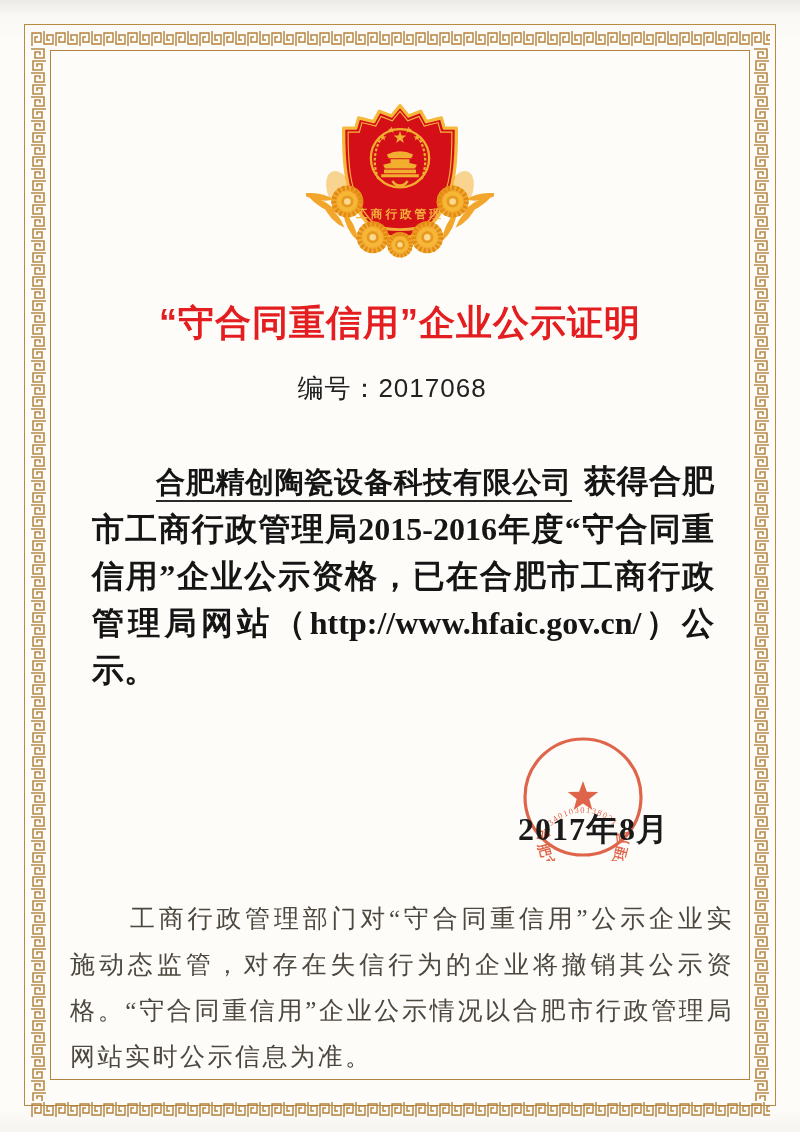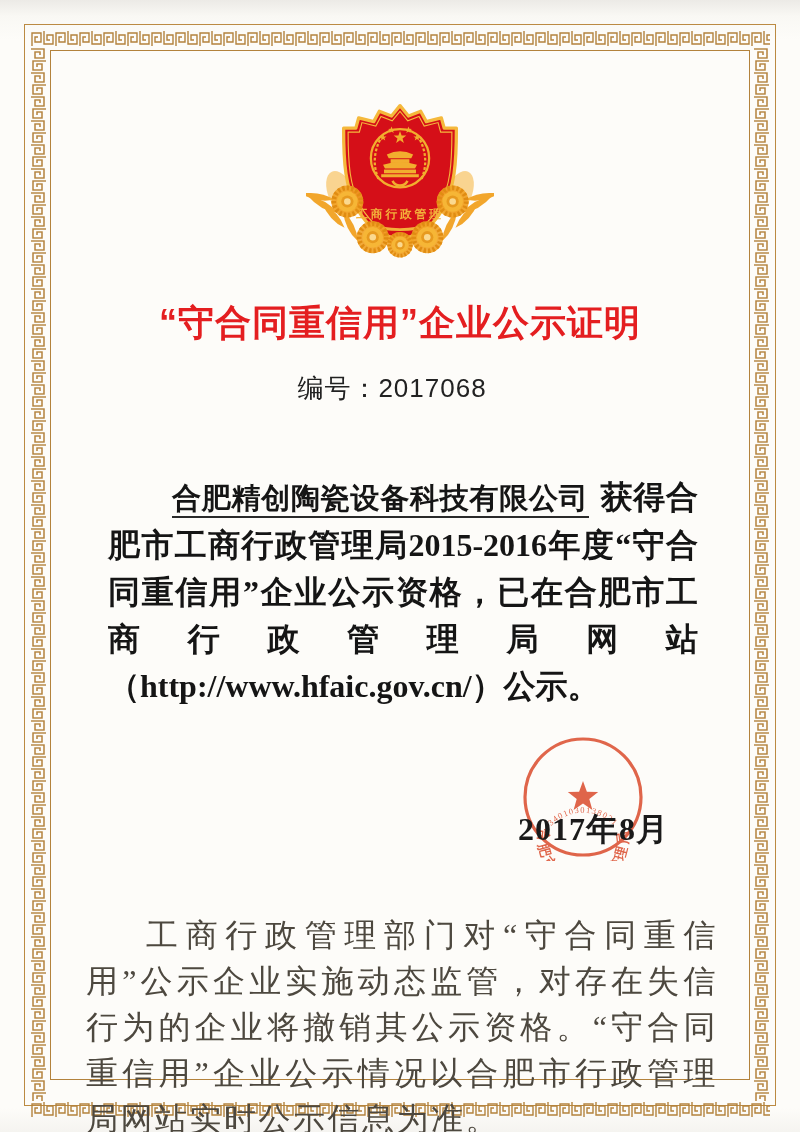--- a/index.html
+++ b/index.html
@@ -16,36 +16,36 @@
     position:absolute;left:0;right:0;top:299px;text-align:center;
     font-family:"Liberation Sans",sans-serif;font-weight:800;font-size:36px;
     color:#e41e20;letter-spacing:1px;white-space:nowrap;
   }
   .serial{
     position:absolute;left:0;right:16px;top:371px;text-align:center;
     font-family:"Liberation Sans",sans-serif;font-weight:500;font-size:26px;color:#222;
     letter-spacing:1px;
   }
   .body-par{
-    position:absolute;left:92px;right:86px;top:458px;margin:16px;
+    position:absolute;left:92px;right:86px;top:458px;margin:0;
     font-size:32px;font-weight:700;color:#151515;line-height:47px;
     text-align:justify;text-indent:64px;
   }
   .company{
     font-size:29px;font-weight:600;
     border-bottom:2px solid #2a2a2a;padding-bottom:2px;margin-right:12px;
   }
   .seal{position:absolute;left:519px;top:733px;width:128px;height:128px;z-index:1;}
   .date{
     position:absolute;left:518px;top:808px;z-index:2;
     font-size:32px;font-weight:700;color:#1a1a1a;letter-spacing:1px;white-space:nowrap;
   }
   .footer-note{
-    position:absolute;left:70px;right:66px;top:896px;margin:16px;
-    font-size:32px;font-weight:500;color:#4d483f;line-height:46px;
+    position:absolute;left:70px;right:66px;top:896px;margin:0;
+    font-size:25px;font-weight:500;color:#4d483f;line-height:46px;
     letter-spacing:2.5px;text-align:justify;text-indent:60px;
   }
 </style>
 </head>
 <body>
 
 <div class="page">
 
   <svg width="0" height="0" style="position:absolute" aria-hidden="true">
     <defs>

